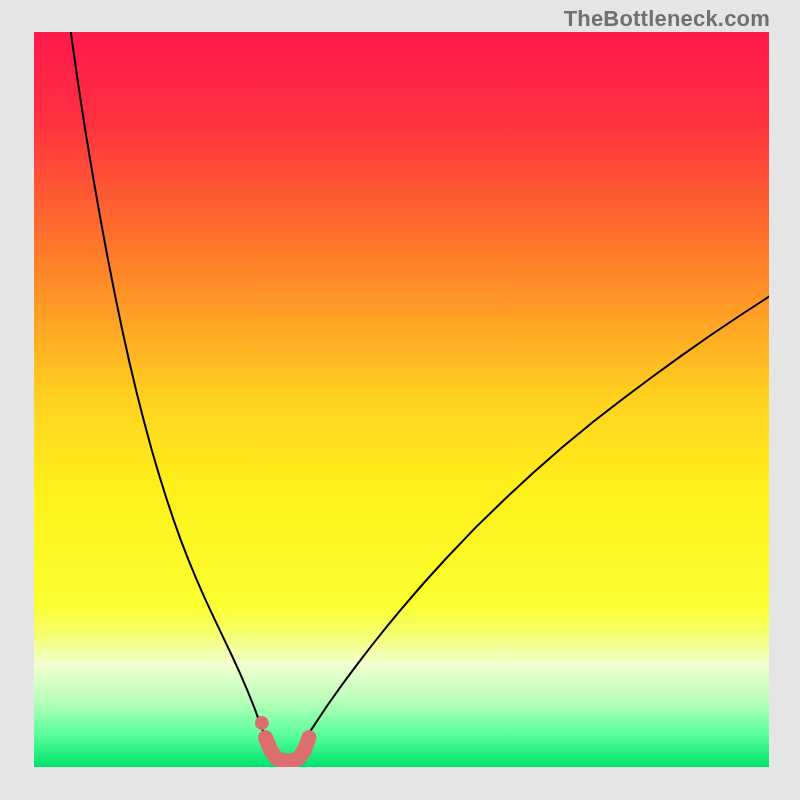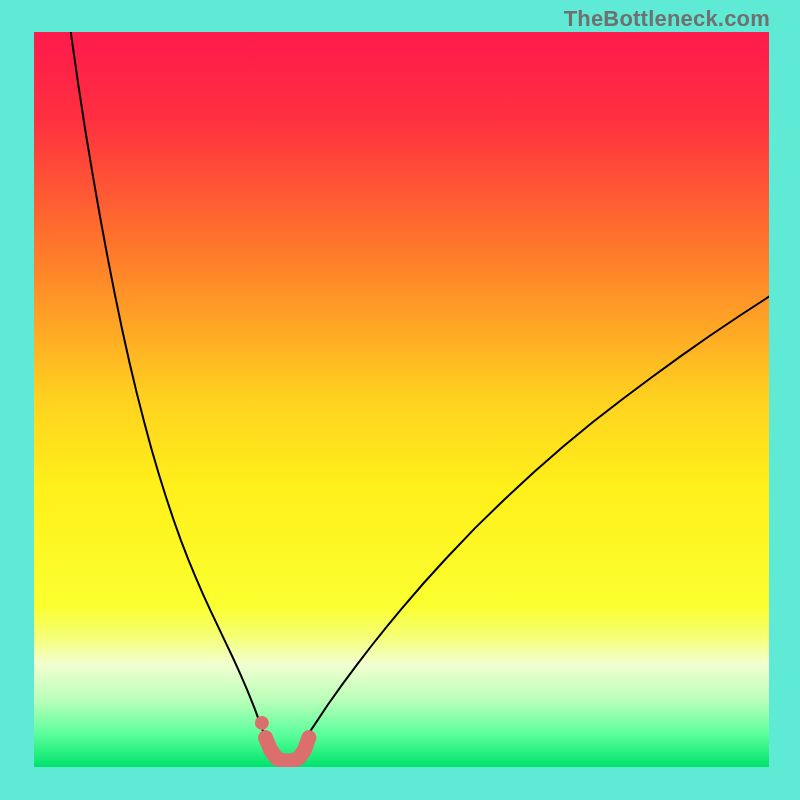--- a/index.html
+++ b/index.html
@@ -10,21 +10,21 @@
     background: #000;
     font-family: Arial, Helvetica, sans-serif;
     overflow: hidden;
   }
   .frame {
     position: absolute;
     left: 0;
     top: 0;
     width: 800px;
     height: 800px;
-    background: #5eead4;
+    background: #e5e5e5;
   }
   .plot-area {
     position: absolute;
     left: 34px;
     top: 32px;
     width: 735px;
     height: 735px;
     overflow: hidden;
   }
   .watermark {

